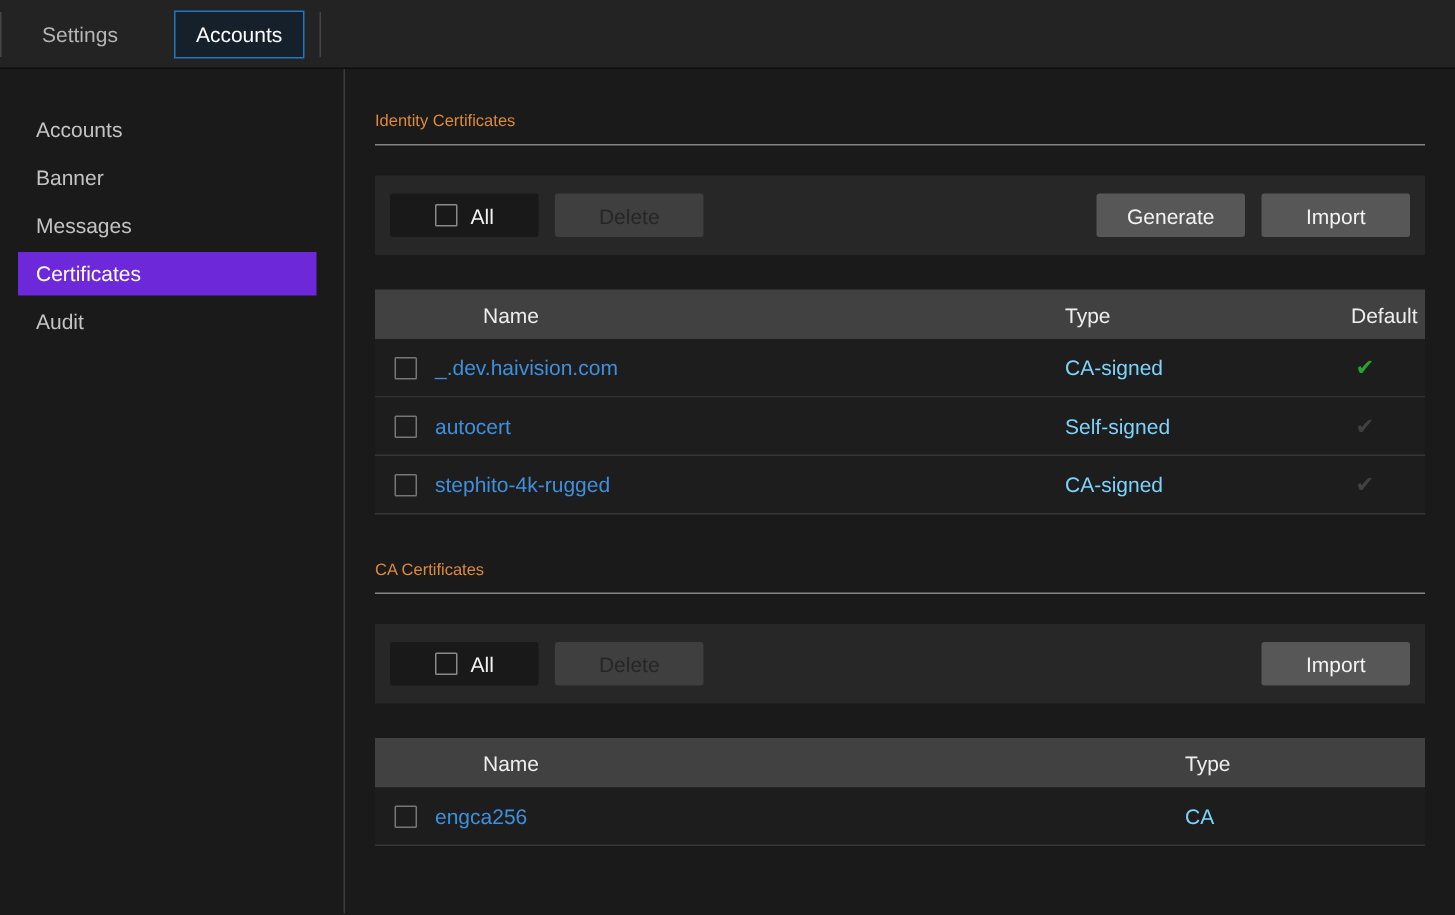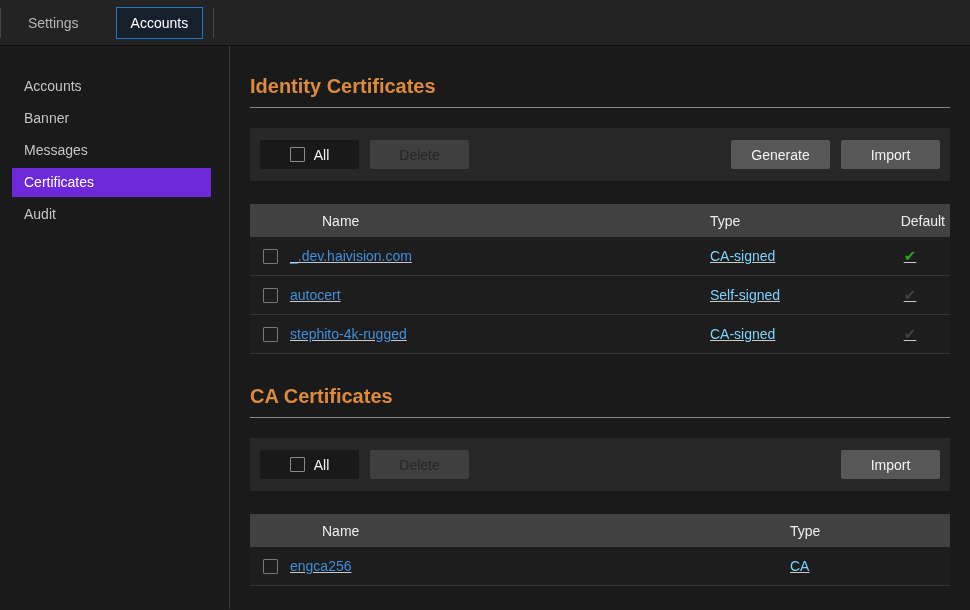--- a/index.html
+++ b/index.html
@@ -62,25 +62,25 @@
 
   .main {
     flex: 1;
     padding: 0 20px 0 20px;
     width: 700px;
   }
 
   
   .section-title {
     margin-top: 29px;
-    font-size: 20px;
+    font-size: 11px;
     color: #dd8a3d;
     padding-bottom: 9px;
     border-bottom: 1px solid #848484;
-    font-weight: bold;
+    font-weight: normal;
   }
 
   
   .toolbar {
     margin-top: 20px;
     height: 53px;
     background: #272727;
     display: flex;
     align-items: center;
     padding: 0 10px;
@@ -131,21 +131,20 @@
     display: flex;
     align-items: center;
     padding-left: 32px;
   }
   .t-row {
     height: 39px;
     background: #1d1d1d;
     display: flex;
     align-items: center;
     border-bottom: 1px solid #353535;
-    text-decoration: underline;
   }
   .col-check { width: 40px; padding-left: 13px; display: flex; align-items: center; }
   .col-name  { flex: 1; }
   .col-type  { width: 160px; }
   .col-default { width: 80px; text-align: center; }
   .t-header .col-default { text-align: right; padding-right: 5px; }
   .t-row .checkbox { border-color: #777777; }
   .cert-link {
     color: #3f8fdc;
     text-decoration: none;

